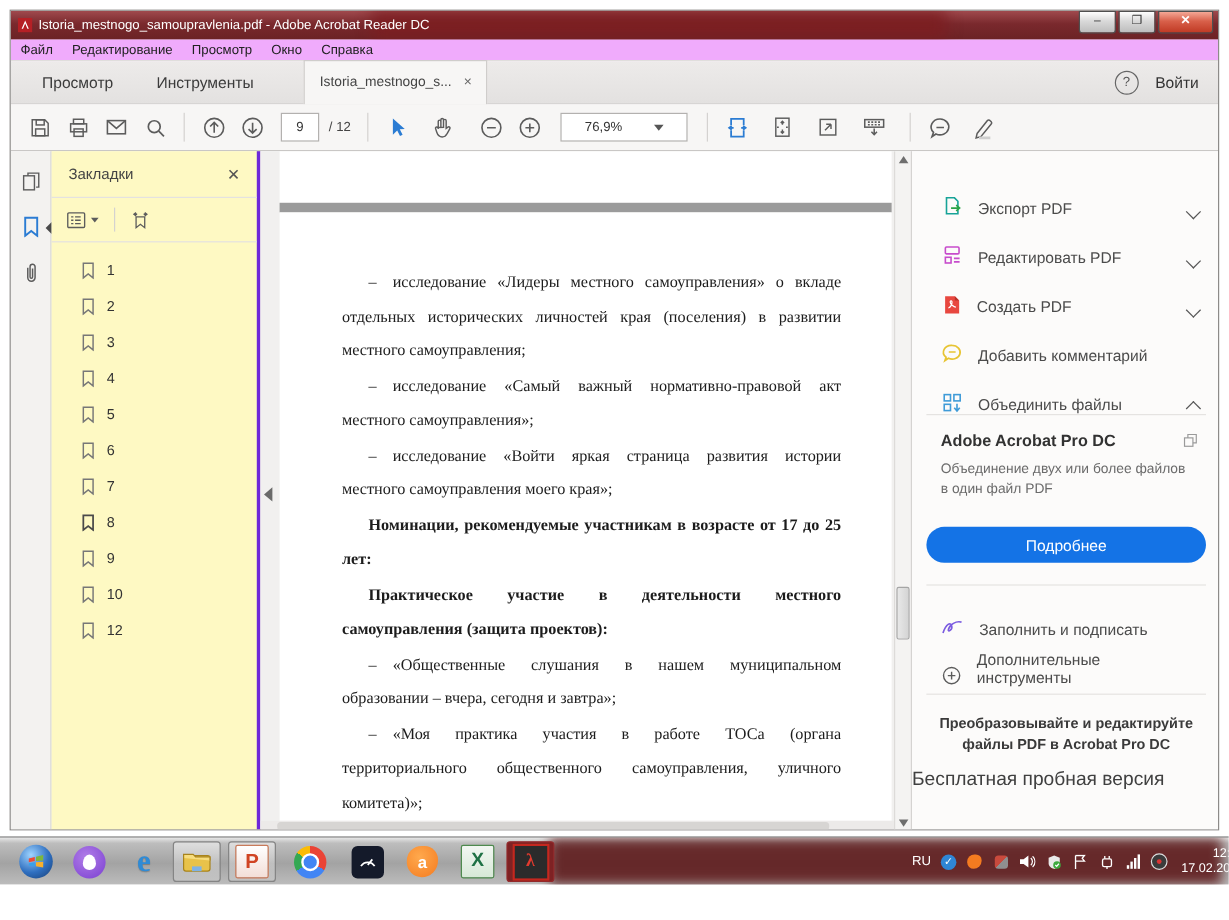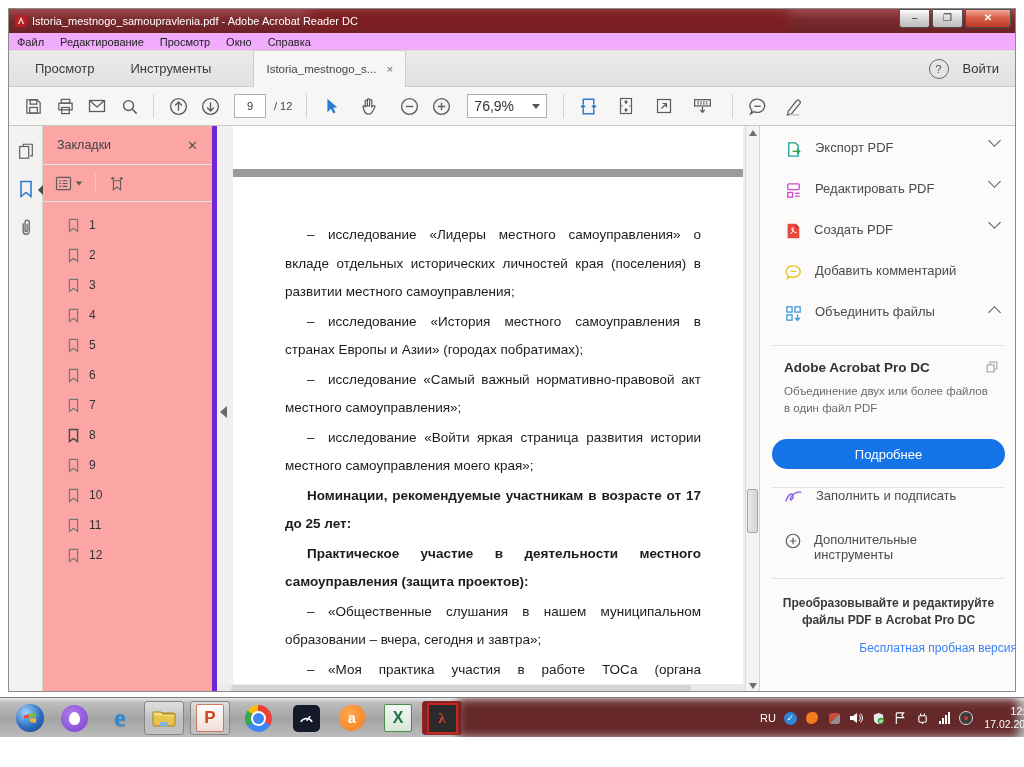--- a/index.html
+++ b/index.html
@@ -17,62 +17,62 @@
   .menubar{left:0;top:24px;width:100%;height:18px;background:#f0abfc;border-bottom:1px solid #e0dedc;font-size:11px;color:#222}
   .menubar span{padding:0 8px}
   .tabbar{left:0;top:42px;width:100%;height:36px;background:linear-gradient(#edebea,#e3e1e0);border-bottom:1px solid #cfcdcb;font-size:13px;color:#3b3b3b}
   .tab{padding:0 18px;height:36px;display:flex;align-items:center}
   .tab.doc{background:#f7f6f5;border:1px solid #cfcdcb;border-bottom:none;font-size:11.5px;color:#444;gap:10px;padding:0 12px;margin-left:24px}
   .toolbar{left:0;top:78px;width:100%;height:39px;background:#f7f6f5;border-bottom:1px solid #c9c7c5;color:#5c5c5c}
   .tbtn{width:28px;height:28px;display:flex;align-items:center;justify-content:center;color:#5c5c5c}
   .tbtn.blue{color:#2b7cd3}
   .vdiv{width:1px;height:24px;background:#d4d2d0;margin:0 6px}
   .pagebox{width:26px;height:20px;border:1px solid #b3b1af;background:#fff;font-size:11px;text-align:center;color:#333;font-family:"Liberation Sans",sans-serif}
-  .zoombox{width:66px;height:22px;border:1px solid #b3b1af;background:#fff;font-size:14px;color:#333;display:flex;align-items:center;justify-content:space-between;padding:0 6px}
+  .zoombox{width:66px;height:22px;border:1px solid #b3b1af;background:#fff;font-size:11px;color:#333;display:flex;align-items:center;justify-content:space-between;padding:0 19px}
   .caret{width:0;height:0;border-left:4px solid transparent;border-right:4px solid transparent;border-top:5px solid #555}
 
   
   .rail{left:0;top:117px;width:34px;height:567px;background:#f3f2f0;border-right:1px solid #d5d3d1;display:flex;flex-direction:column;align-items:center;padding-top:16px;gap:20px}
-  .bmpanel{left:34px;top:117px;width:174px;height:567px;background:#fca5a5;border-right:5px solid #6d28d9}
+  .bmpanel{left:34px;top:117px;width:174px;height:567px;background:#fef9c3;border-right:3px solid #6d28d9}
   .bmhead{height:38px;padding:0 14px;display:flex;align-items:center;justify-content:space-between;border-bottom:1px solid #e4e2e0;font-size:12.5px;color:#444}
   .bmtools{height:36px;display:flex;align-items:center;padding:0 12px;gap:10px;border-bottom:1px solid #e4e2e0;color:#5c5c5c}
   .bmlist{padding-top:8px}
   .bmitem{height:30px;display:flex;align-items:center;gap:9px;padding-left:24px;font-size:12px;color:#333}
 
   
   .docarea{left:208px;top:117px;width:542px;height:567px;background:#f1f0ef;overflow:hidden}
   .pageprev{left:16px;top:0;width:510px;height:43px;background:#fff}
   .pagesep{left:16px;top:43px;width:510px;height:8px;background:#9b9b9b}
   .page{left:16px;top:51px;width:510px;height:507px;background:#fff;overflow:hidden}
-  .pagetext{padding:44px 42px 0 52px;font-family:Liberation Sans, sans-serif;font-size:13.5px;line-height:28.5px;color:#1c1c1c;text-align:justify}
+  .pagetext{padding:44px 42px 0 52px;font-family:Liberation Serif, serif;font-size:13.5px;line-height:28.5px;color:#1c1c1c;text-align:justify}
   .pagetext p{margin:0 0 1px 0;text-indent:22px}
   .pagetext p.b{font-weight:bold}
   .vscroll{left:528px;top:0;width:14px;height:567px;background:#f4f3f2;border-left:1px solid #dddbd9}
   .vthumb{left:1px;top:363px;width:11px;height:44px;background:linear-gradient(90deg,#e8e8e8,#d4d4d4);border:1px solid #a5a5a5;border-radius:2px}
   .grip{width:7px;height:1px;background:#8a8a8a;margin:1px auto 0}
   .hscroll{left:0px;top:558px;width:528px;height:9px;background:#eceae9}
   .hthumb{left:14px;top:1px;width:460px;height:7px;background:#d7d5d3;border-radius:3px}
   .navarrow{width:0;height:0;border-top:6px solid transparent;border-bottom:6px solid transparent}
   .navleft{border-right:7px solid #6a6a6a}
   .navright{border-left:7px solid #444}
 
   
   .rpanel{left:750px;top:117px;width:258px;height:567px;background:#fcfbfa;border-left:1px solid #d5d3d1}
-  .rtool{height:41px;display:flex;align-items:flex-start;gap:12px;padding:0 18px 0 24px;font-size:13px;color:#4b4b4b}
+  .rtool{height:41px;display:flex;align-items:flex-end;gap:12px;padding:0 18px 0 24px;font-size:13px;color:#4b4b4b}
   .rtool .lbl{flex:1}
   .chev{width:8px;height:8px;border-right:1.6px solid #555;border-bottom:1.6px solid #555}
   .chev.down{transform:rotate(45deg);margin-top:-4px}
   .chev.up{transform:rotate(-135deg);margin-top:4px}
   .rdiv{height:1px;background:#e5e3e1;margin:0 12px}
   .card{padding:14px 18px 0 24px}
   .cardtitle{font-size:13.5px;font-weight:bold;color:#323232;display:flex;justify-content:space-between;align-items:flex-start}
   .carddesc{font-size:11.5px;color:#6b6b6b;line-height:17px;margin-top:8px;max-width:210px}
   .bluebtn{margin:22px 12px 18px;height:30px;border-radius:16px;background:#1473e6;color:#fff;font-size:13px;display:flex;align-items:center;justify-content:center}
   .promo{font-size:12px;font-weight:bold;color:#3a3a3a;text-align:center;line-height:17px;margin:16px 20px 0}
-  .promolink{font-size:12px;color:#3b82f6;text-align:right;margin-top:12px}
+  .promolink{font-size:16px;color:#404040;text-align:left;margin-top:12px}
 
   
   .taskbar{left:0;top:697px;width:1024px;height:40px;background:linear-gradient(#e8e8e8,#bdbdbd 12%,#a3a3a3 55%,#bcbcbc);border-top:1px solid #7e7e7e;overflow:hidden}
   .tkblur{left:458px;top:1px;width:560px;height:38px;background:#5d1718;filter:blur(5px);opacity:.88}
   .appbtn{top:3px;width:40px;height:34px;border-radius:3px;display:flex;align-items:center;justify-content:center}
   .appbtn.boxed{border:1px solid #858585;background:linear-gradient(rgba(255,255,255,.5),rgba(255,255,255,.15))}
   .appbtn.reddish{border:1px solid #93292b;background:#7e2224}
   .tray{top:0;left:760px;height:40px;display:flex;align-items:center;gap:7px;color:#fff;z-index:3}
   .trayic{width:15px;height:15px;display:flex;align-items:center;justify-content:center}
   .clock{font-size:10.5px;line-height:13px;text-align:right;width:56px}
@@ -330,38 +330,31 @@
       <div class="bmitem">
           <svg width="13" height="15" viewBox="0 0 16 18" fill="none" stroke="#777" stroke-width="1.5">
             <path d="M3 1.5 h10 v15 l-5-4-5 4Z"></path>
           </svg>
           <span>10</span>
         </div>
       <div class="bmitem">
           <svg width="13" height="15" viewBox="0 0 16 18" fill="none" stroke="#777" stroke-width="1.5">
             <path d="M3 1.5 h10 v15 l-5-4-5 4Z"></path>
           </svg>
-          <span>11</span>
-        </div>
-      <div class="bmitem">
-          <svg width="13" height="15" viewBox="0 0 16 18" fill="none" stroke="#777" stroke-width="1.5">
-            <path d="M3 1.5 h10 v15 l-5-4-5 4Z"></path>
-          </svg>
           <span>12</span>
         </div>
     </div>
   </div>
 
   <div class="abs docarea">
     <div class="abs pageprev"></div>
     <div class="abs pagesep"></div>
     <div class="abs page">
       <div class="pagetext">
         <p>– исследование «Лидеры местного самоуправления» о вкладе отдельных исторических личностей края (поселения) в развитии местного самоуправления;</p>
-        <p>– исследование «История местного самоуправления в странах Европы и Азии» (городах побратимах);</p>
         <p>– исследование «Самый важный нормативно-правовой акт местного самоуправления»;</p>
         <p>– исследование «Войти яркая страница развития истории местного самоуправления моего края»;</p>
         <p class="b">Номинации, рекомендуемые участникам в возрасте от 17 до 25 лет:</p>
         <p class="b">Практическое участие в деятельности местного самоуправления (защита проектов):</p>
         <p>– «Общественные слушания в нашем муниципальном образовании – вчера, сегодня и завтра»;</p>
         <p>– «Моя практика участия в работе ТОСа (органа территориального общественного самоуправления, уличного комитета)»;</p>
 
       </div>
     </div>
     <span class="abs navarrow navleft" style="left:3px;top:280px"></span>

